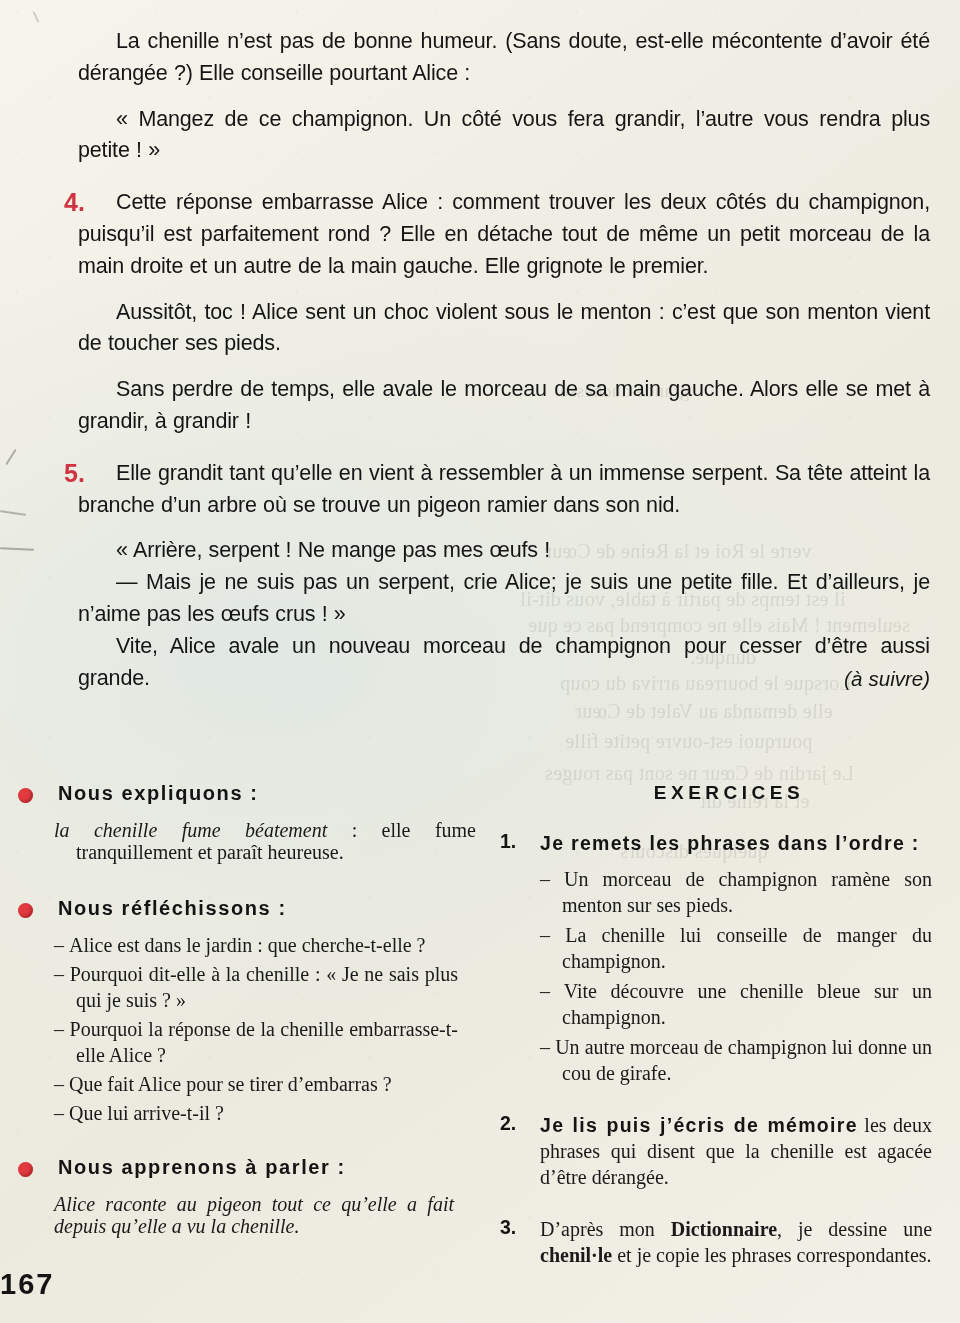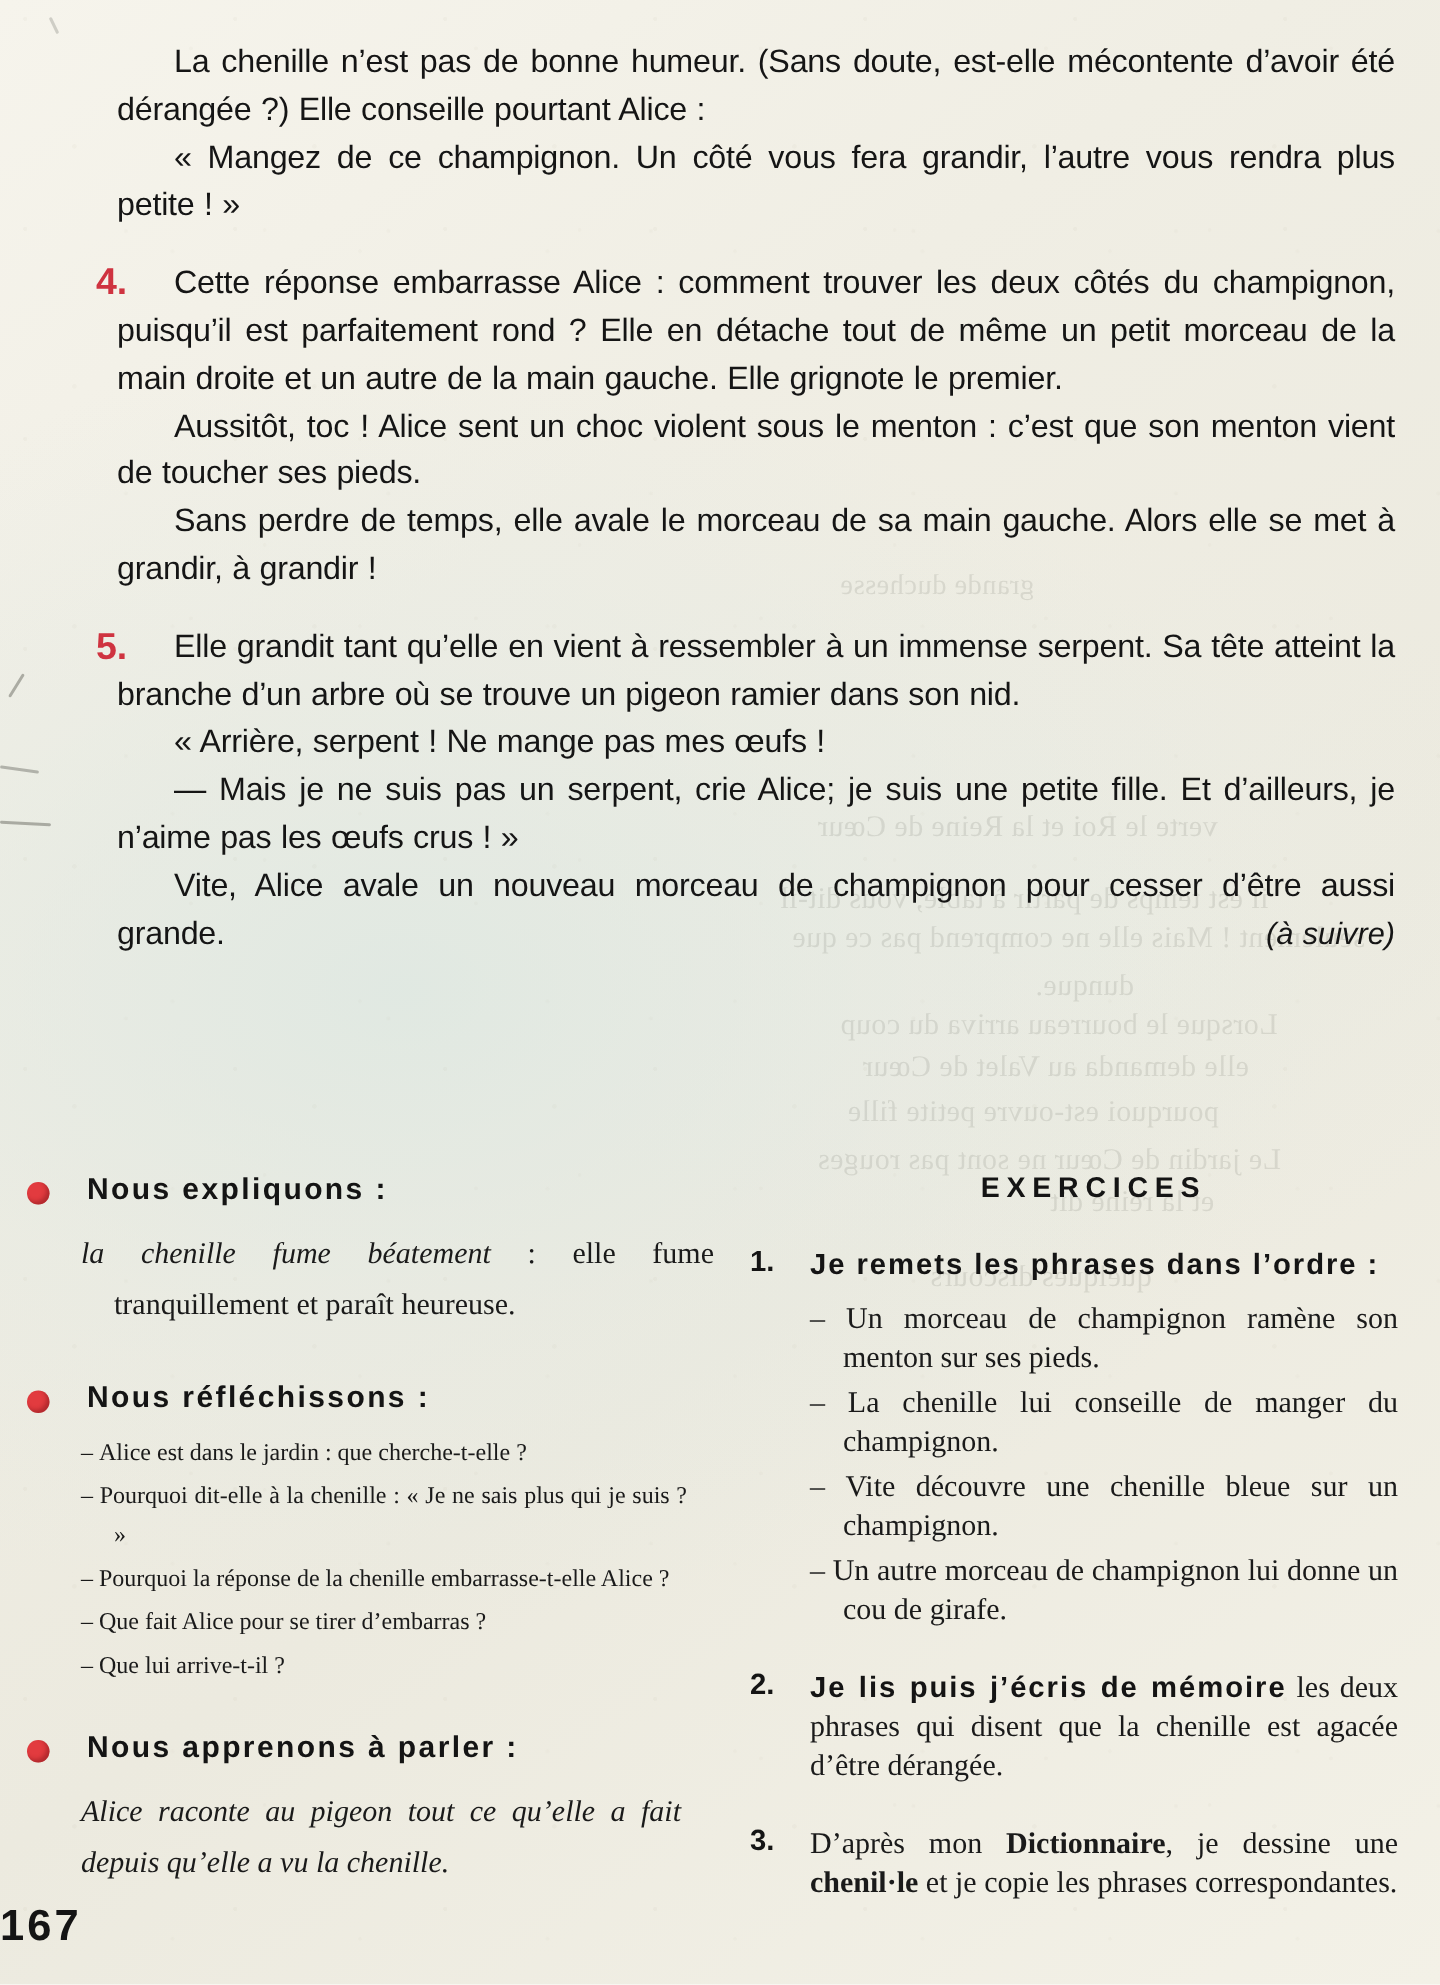--- a/index.html
+++ b/index.html
@@ -71,21 +71,21 @@
     margin: 0 0 0 0;
     font-size: 21.5px;
     line-height: 31.8px;
     text-align: justify;
     text-indent: 38px;
     letter-spacing: -0.15px;
     word-spacing: 0.5px;
     font-stretch: condensed;
     color: #151515;
   }
-  .story p.gap  { }
+  .story p.gap  { margin-top: 14px; }
   .story p.gap2 { margin-top: 20px; }
 
   .para-num {
     position: absolute;
     left: -52px;
     font-size: 25px;
     font-weight: bold;
     color: #cf3340;
     letter-spacing: 0;
   }
@@ -129,41 +129,41 @@
     width: 15px;
     height: 15px;
     border-radius: 50%;
     background: #e23b3f;
     box-shadow: inset -2px -2px 3px rgba(120,20,25,0.45);
   }
 
   .serif-body {
     font-family: "Liberation Serif", serif;
     font-size: 20px;
-    line-height: 34px;
+    line-height: 22px;
     color: #1a1a1a;
     text-align: justify;
   }
   .expl {
     margin: 14px 0 0 38px;
     width: 400px;
     text-indent: -22px;
     padding-left: 22px;
   }
   .expl i { font-style: italic; }
 
   ul.qlist {
     list-style: none;
     margin: 12px 0 0 38px;
     padding: 0;
     width: 404px;
   }
   ul.qlist li {
     font-family: "Liberation Serif", serif;
-    font-size: 16px;
+    font-size: 20px;
     line-height: 26px;
     color: #1a1a1a;
     text-align: justify;
     padding-left: 22px;
     text-indent: -22px;
     margin-bottom: 3px;
   }
   ul.qlist li::before {
     content: "\2013\00a0";
   }

